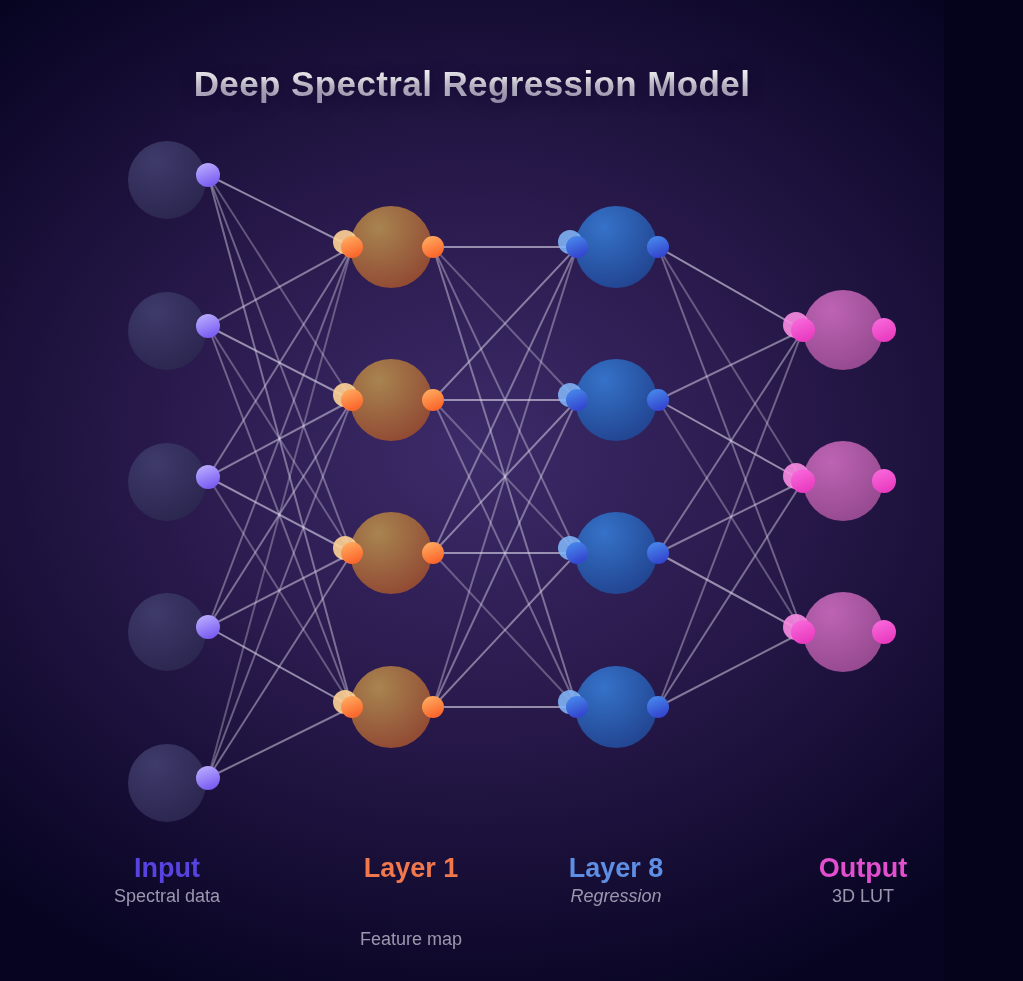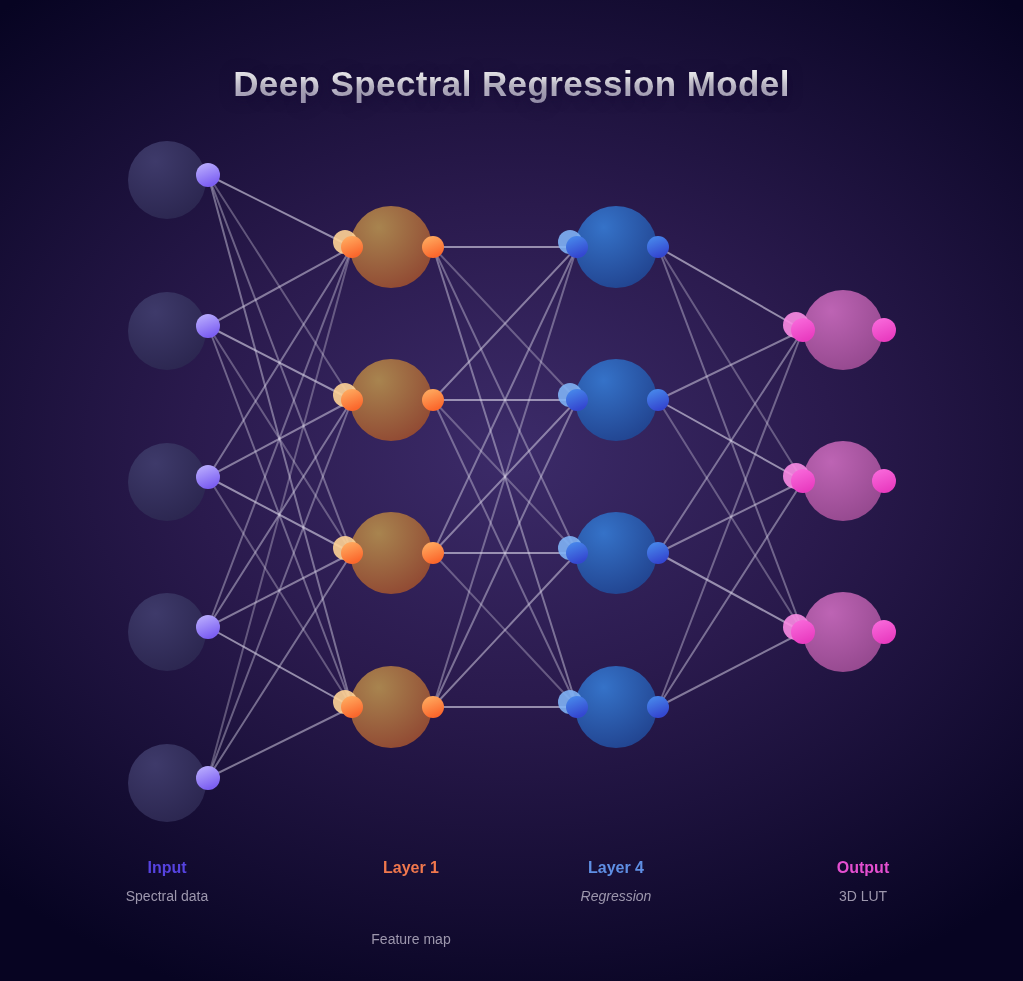--- a/index.html
+++ b/index.html
@@ -3,21 +3,21 @@
 <meta charset="utf-8">
 <style>
   html, body {
     margin: 0;
     padding: 0;
     background: #05031c;
     font-family: "Liberation Sans", "DejaVu Sans", sans-serif;
   }
   .canvas {
     position: relative;
-    width: 1023px;
+    width: 944px;
     height: 981px;
     overflow: hidden;
     
   }
   .title {
     position: absolute;
     top: 64px;
     left: 0;
     width: 100%;
     margin: 0;
@@ -37,27 +37,27 @@
     left: 0;
   }
   .col-label {
     position: absolute;
     top: 855px;
     transform: translateX(-50%);
     text-align: center;
     white-space: nowrap;
   }
   .col-heading {
-    font-size: 16px;
+    font-size: 27px;
     font-weight: 700;
     line-height: 26px;
   }
   .col-sub {
     margin-top: 5px;
-    font-size: 14px;
+    font-size: 18px;
     font-weight: 400;
     line-height: 21px;
   }
 </style>
 </head>
 <body>
 
 <div class="canvas" id="canvas" style="background: radial-gradient(75% 60% at 50% 46%, rgb(60, 43, 105) 0%, rgb(42, 26, 77) 42%, rgb(7, 4, 34) 100%);">
   <h1 class="title" id="title" style="background-image: linear-gradient(rgb(255, 255, 255) 35%, rgb(169, 162, 189) 100%);">Deep Spectral Regression Model</h1>
 
@@ -208,20 +208,20 @@
 
   <div class="col-label" style="left: 167px;">
     <div class="col-heading" style="color: rgb(86, 67, 224);">Input</div>
     <div class="col-sub" style="color: rgb(157, 151, 173);">Spectral data</div>
   </div>
   <div class="col-label" style="left: 411px;">
     <div class="col-heading" style="color: rgb(241, 120, 77);">Layer 1</div>
     <div class="col-sub" style="color: rgb(157, 151, 173); margin-top: 48px;">Feature map</div>
   </div>
   <div class="col-label" style="left: 616px;">
-    <div class="col-heading" style="color: rgb(95, 143, 228);">Layer 4</div>
+    <div class="col-heading" style="color: rgb(95, 143, 228);">Layer 8</div>
     <div class="col-sub" style="color: rgb(157, 151, 173); font-style: italic;">Regression</div>
   </div>
   <div class="col-label" style="left: 863px;">
     <div class="col-heading" style="color: rgb(228, 79, 208);">Output</div>
     <div class="col-sub" style="color: rgb(157, 151, 173);">3D LUT</div>
   </div>
 </div>
 
 </body></html>

